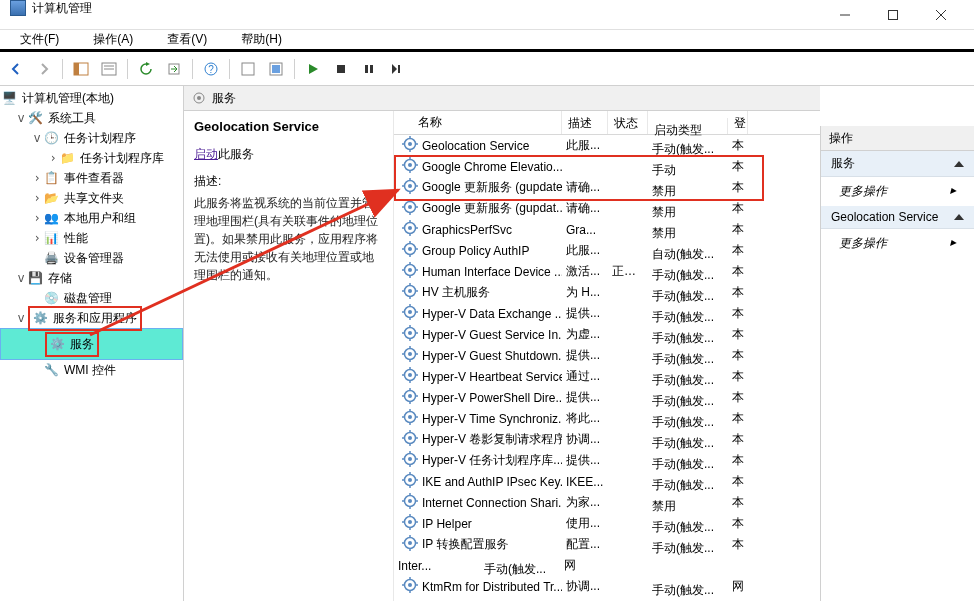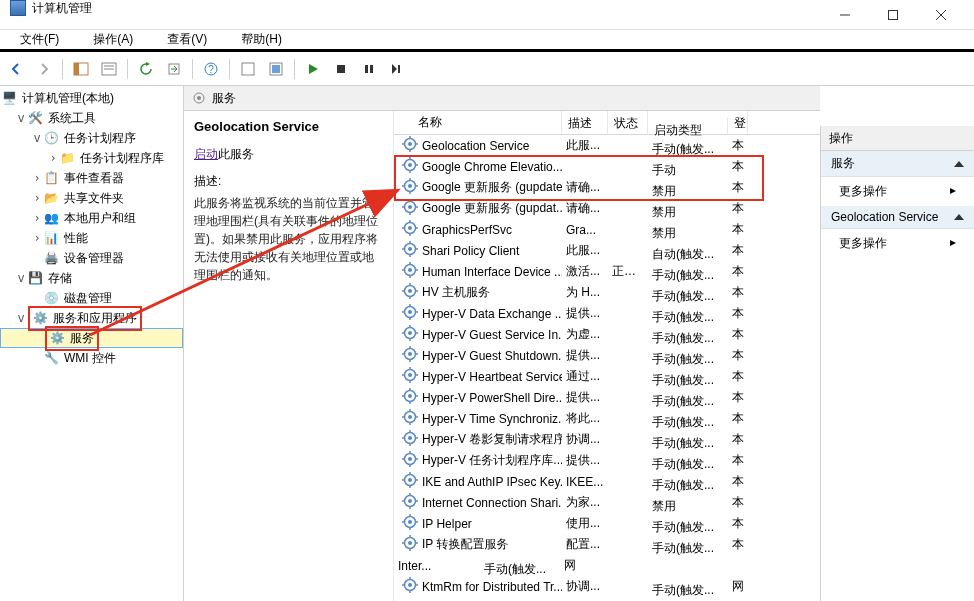--- a/index.html
+++ b/index.html
@@ -17,21 +17,21 @@
 .tb-sep { width: 1px; height: 20px; background: #d0d0d0; margin: 0 2px; }
 .content { display: flex; height: calc(601px - 30px - 22px - 34px); }
 .tree-pane { width: 184px; border-right: 1px solid #d0d0d0; overflow: auto; padding-top: 2px; }
 .tree-node { display: flex; align-items: center; height: 20px; padding-left: 4px; white-space: nowrap; }
 .tw { width: 14px; text-align: center; color: #555; font-family: monospace; }
 .tree-icon { width: 16px; height: 16px; margin-right: 4px; display: inline-flex; align-items: center; justify-content: center; }
 .tree-node.depth0 { padding-left: 2px; }
 .tree-node.depth1 { padding-left: 14px; }
 .tree-node.depth2 { padding-left: 30px; }
 .tree-node.depth3 { padding-left: 46px; }
-.tree-node.selected { background: #fef9c3; border: 1px solid #6ab0f0; height: 20px; }
+.tree-node.selected { background: #5eead4; border: 1px solid #6ab0f0; height: 32px; }
 .highlight-red { border: 2px solid #e03020; padding: 2px 3px; }
 .center-pane { flex: 1; display: flex; flex-direction: column; position: relative; }
 .center-header { height: 25px; background: #f0f0f0; display: flex; align-items: center; padding-left: 8px; gap: 6px; border-bottom: 1px solid #d0d0d0; }
 .center-body { flex: 1; display: flex; overflow: hidden; }
 .desc-col { width: 210px; padding: 8px 10px; border-right: 1px solid #e8e8e8; }
 .desc-col h3 { font-size: 13px; font-weight: bold; margin-bottom: 12px; }
 .desc-col a { color: #4c1d95; text-decoration: underline; }
 .desc-col .label { margin-top: 10px; margin-bottom: 4px; }
 .desc-col .text { color: #222; line-height: 1.5; }
 .list-col { flex: 1; display: flex; flex-direction: column; overflow: hidden; }
@@ -43,21 +43,21 @@
 .svc-icon { width: 16px; height: 16px; margin-left: 4px; }
 .col-name { width: 168px; display: flex; align-items: center; gap: 4px; }
 .col-desc { width: 46px; }
 .col-status { width: 40px; }
 .col-start { width: 80px; margin-top: 7px; }
 .col-acct { width: 20px; }
 .row-hl { position: absolute; border: 2px solid #e03020; pointer-events: none; }
 .actions-pane { width: 154px; border-left: 1px solid #d0d0d0; display: flex; flex-direction: column; margin-top: 40px; }
 .actions-title { height: 25px; background: #f0f0f0; padding: 4px 8px; border-bottom: 1px solid #d0d0d0; }
 .action-section { background: #e8f0f8; padding: 4px 10px; display: flex; justify-content: space-between; align-items: center; border-bottom: 1px solid #d8e0e8; }
-.action-item { padding: 6px 18px; }
+.action-item { padding: 6px 18px; font-style: italic; }
 .arrow-up { width: 0; height: 0; border-left: 5px solid transparent; border-right: 5px solid transparent; border-bottom: 6px solid #333; }
 .arrow-svg { position: absolute; pointer-events: none; }
 .gear-icon { width: 14px; height: 14px; }
 </style>
 </head>
 <body>
 
 <div class="titlebar">
   <div class="app-icon"></div>
   <div class="title">计算机管理</div>
@@ -366,21 +366,21 @@
                 <span><svg class="svc-icon" viewBox="0 0 16 16">
                     <circle cx="8" cy="8" r="5.5" fill="none" stroke="#5a8ac0" stroke-width="1.5"></circle>
                     <circle cx="8" cy="8" r="2" fill="#5a8ac0"></circle>
                     <g stroke="#5a8ac0" stroke-width="1.5">
                       <line x1="8" y1="0" x2="8" y2="3"></line>
                       <line x1="8" y1="13" x2="8" y2="16"></line>
                       <line x1="0" y1="8" x2="3" y2="8"></line>
                       <line x1="13" y1="8" x2="16" y2="8"></line>
                     </g>
                   </svg></span>
-                <span>Shari Policy Client</span>
+                <span>Group Policy AuthIP</span>
               </div>
               <div class="cell col-desc">此服...</div>
               <div class="cell col-status"></div>
               <div class="cell col-start">自动(触发...</div>
               <div class="cell col-acct">本</div>
             </div>
             <div class="svc-row">
               <div class="cell col-name">
                 <span><svg class="svc-icon" viewBox="0 0 16 16">
                     <circle cx="8" cy="8" r="5.5" fill="none" stroke="#5a8ac0" stroke-width="1.5"></circle>

